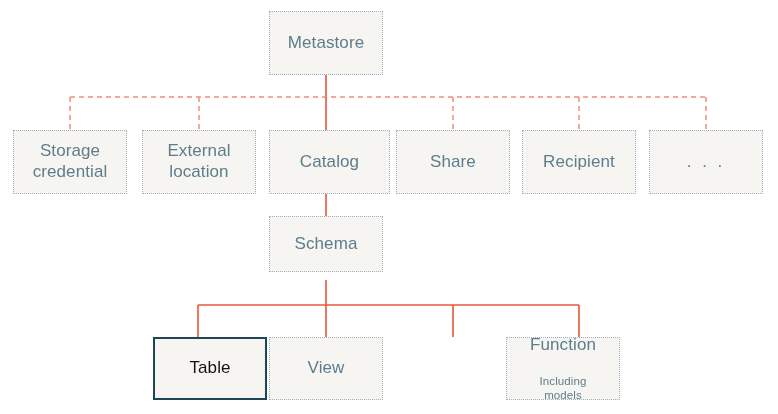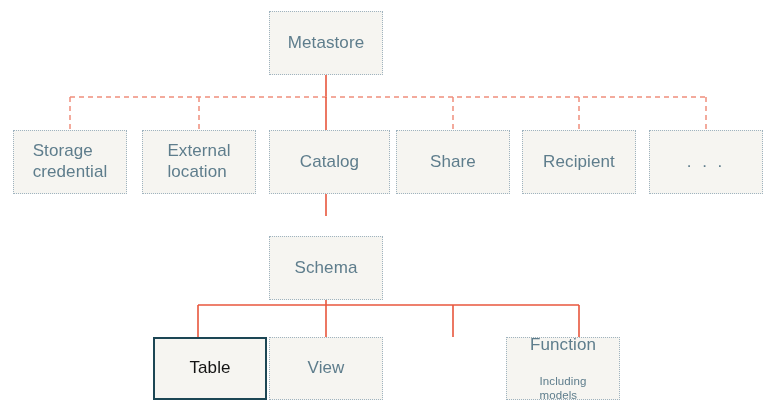--- a/index.html
+++ b/index.html
@@ -31,20 +31,21 @@
   
   .node {
     position: absolute;
     box-sizing: border-box;
     background: #f6f5f1;
     border: 1px dotted #9fb3bf;
     display: flex;
     flex-direction: column;
     align-items: center;
     justify-content: center;
+    text-align: center;
     color: #5e7d8c;
     font-size: 17px;
     line-height: 1.22;
     letter-spacing: 0.1px;
     z-index: 2;
   }
   .node .label {
     display: block;
     white-space: pre-line;
   }
@@ -120,21 +121,21 @@
   </div>
 
   <div class="node" style="left:522px; top:130px; width:114px; height:64px;">
     <span class="label">Recipient</span>
   </div>
 
   <div class="node ellipsis" style="left:649px; top:130px; width:114px; height:64px;">
     <span class="label">. . .</span>
   </div>
 
-  <div class="node" style="left:269px; top:216px; width:114px; height:64px;margin-top:20px;">
+  <div class="node" style="left:269px; top:216px; width:114px; height:56px;">
     <span class="label">Schema</span>
   </div>
 
   <div class="node highlight" style="left:141px; top:337px; width:114px; height:63px;">
     <span class="label">Table</span>
   </div>
 
   <div class="node" style="left:269px; top:337px; width:114px; height:63px;">
     <span class="label">View</span>
   </div>

